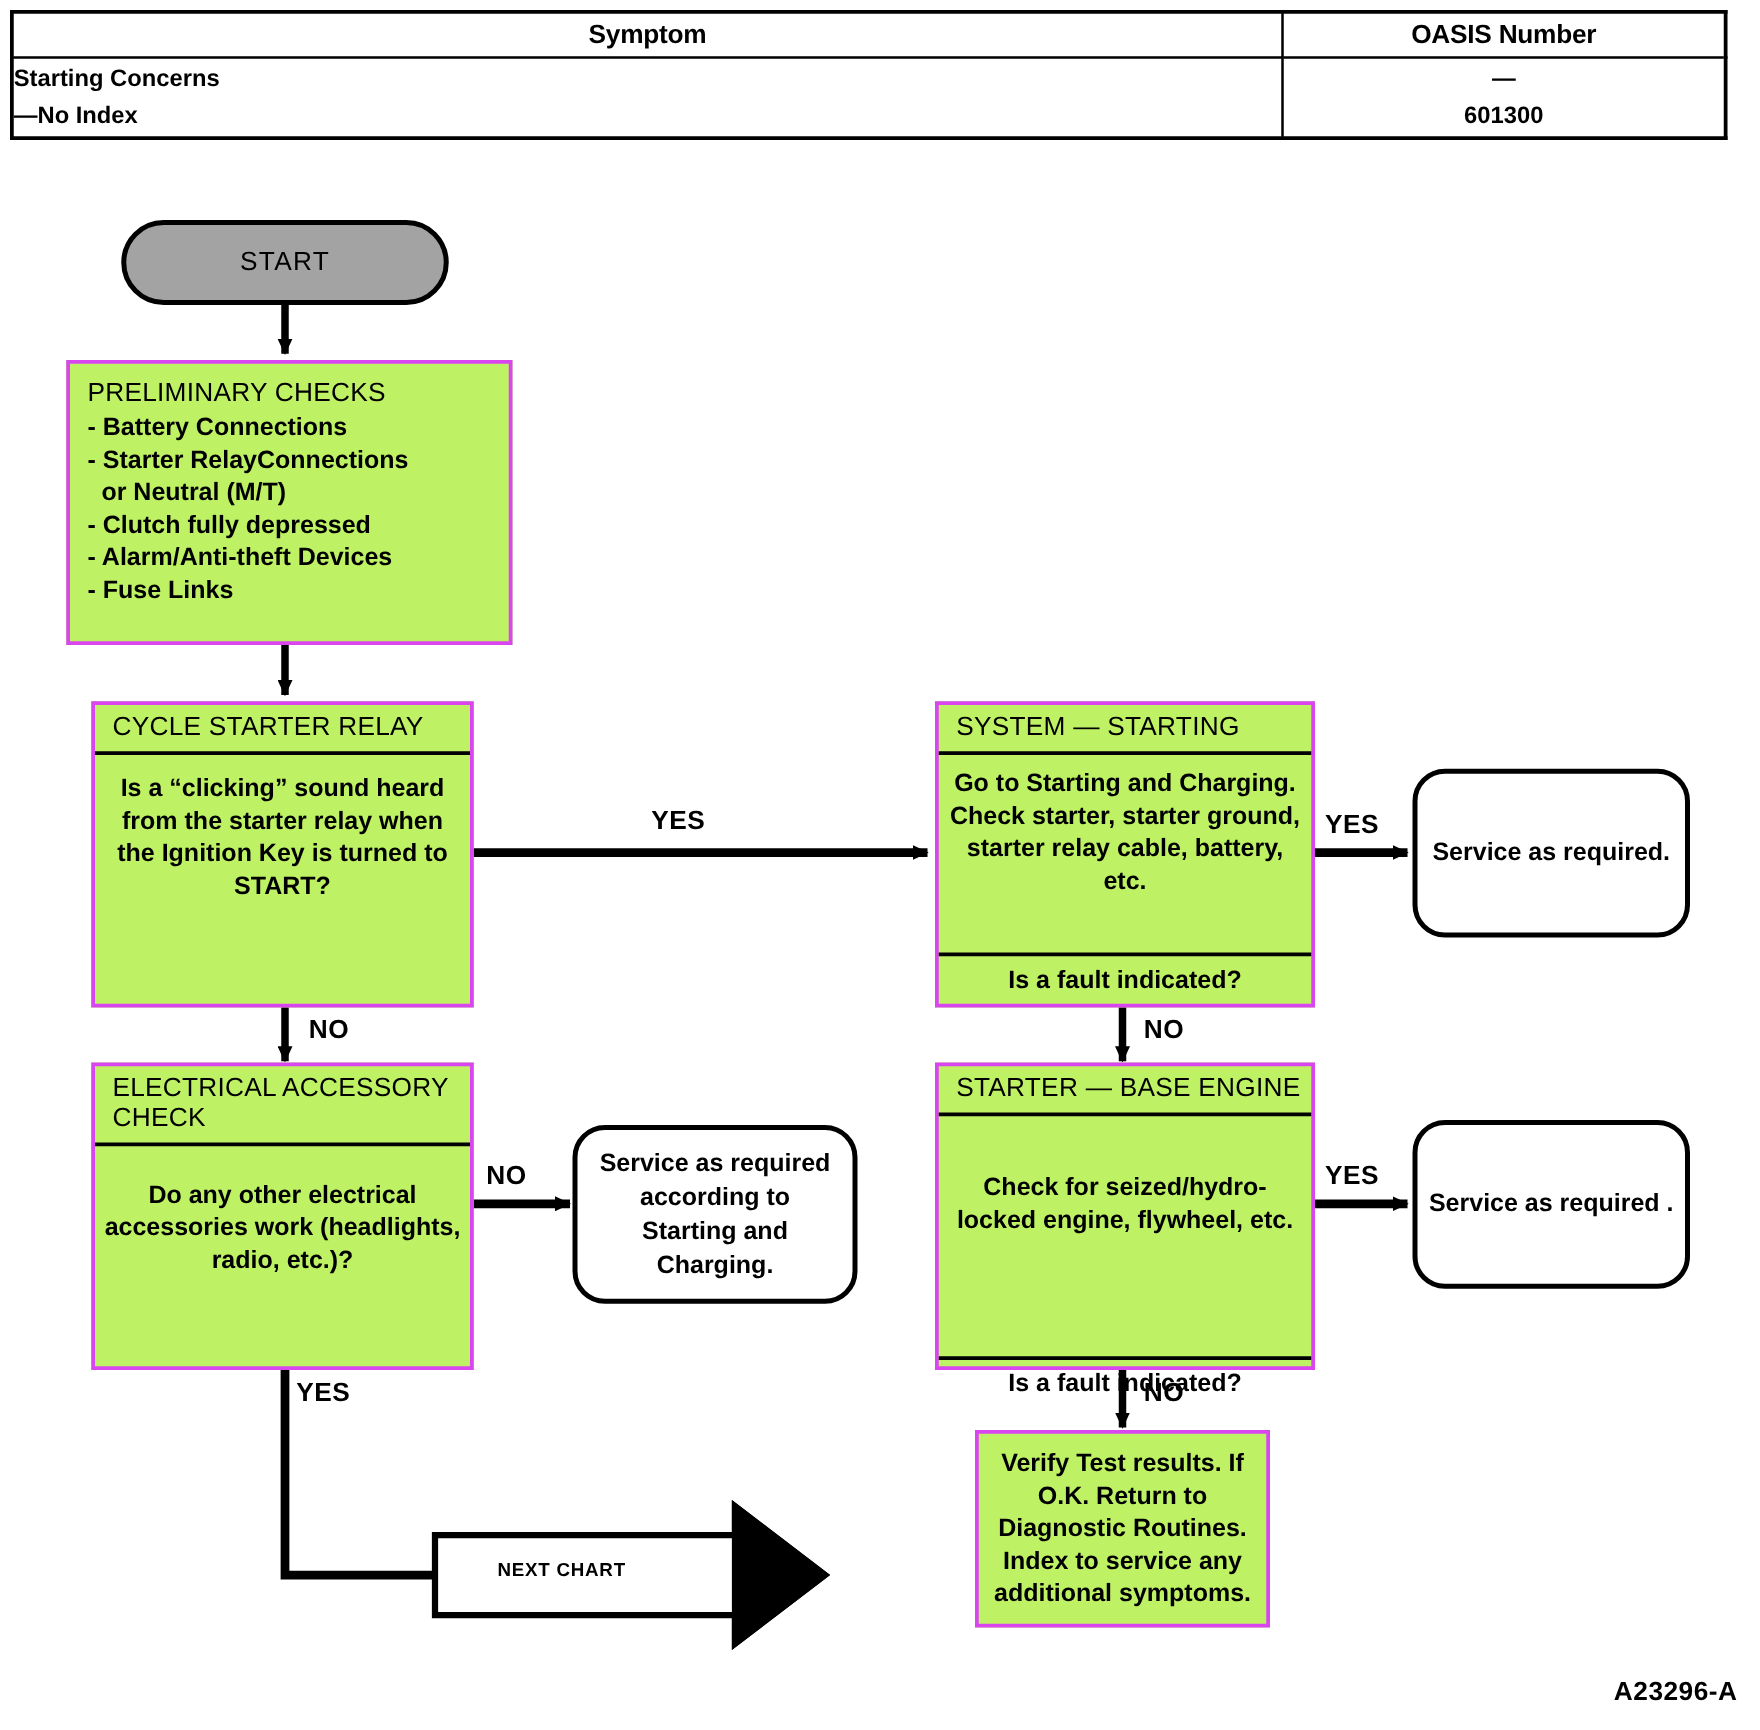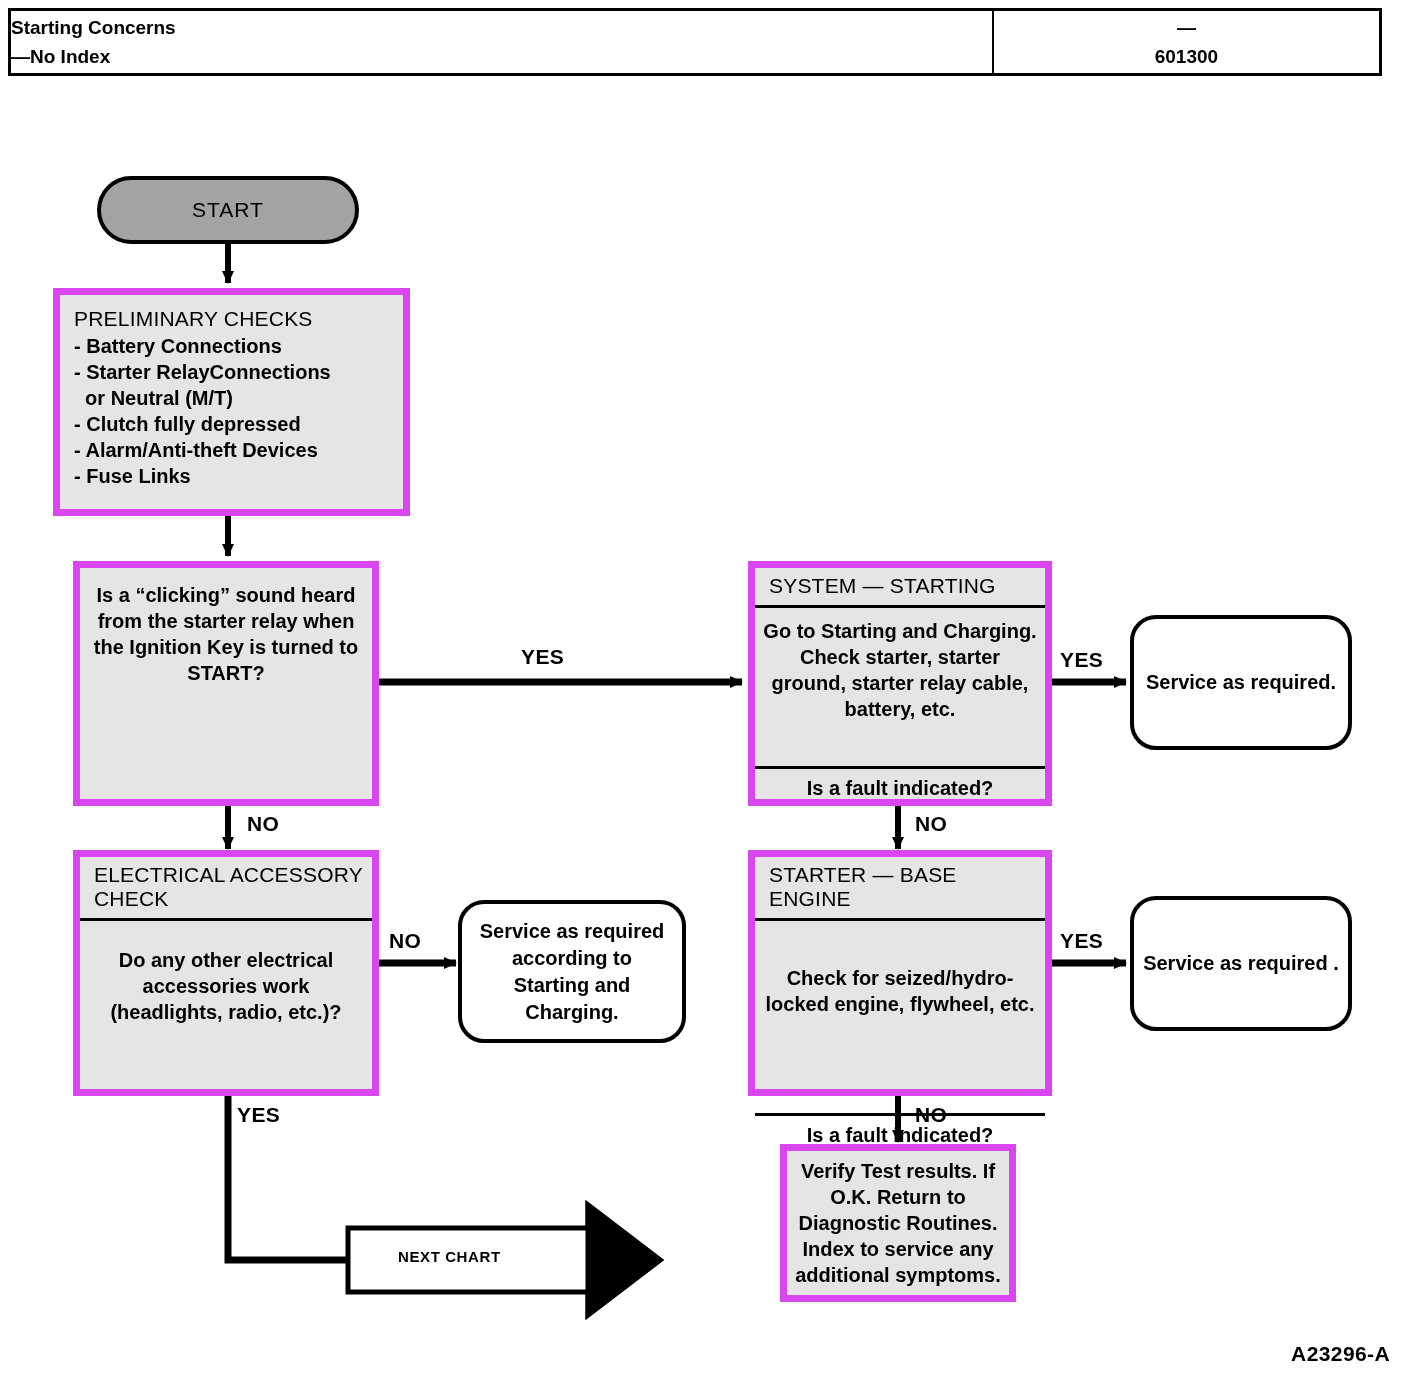--- a/index.html
+++ b/index.html
@@ -58,22 +58,22 @@
     position: absolute;
     left: 0;
     top: 0;
     width: 1408px;
     height: 1384px;
     pointer-events: none;
   }
   .node {
     position: absolute;
     box-sizing: border-box;
-    background: #e5e5e5;
-    border: 7px solid #d946ef;
+    background: #bef264;
+    border: 3px solid #d946ef;
     text-align: center;
   }
   .node-title {
     font-size: 21px;
     font-weight: normal;
     letter-spacing: 0.2px;
     padding: 6px 4px 7px 4px;
     border-bottom: 3px solid #000;
   }
   .node-title.left { text-align: left; padding-left: 14px; }
@@ -150,20 +150,24 @@
     font-size: 21px;
     letter-spacing: 0.2px;
     margin-bottom: 1px;
   }
 </style>
 </head>
 <body>
 
 <table class="sym-table">
   <tbody>
+      <tr>
+    <th>Symptom</th>
+    <th style="width:352px">OASIS Number</th>
+  </tr>
   <tr>
     <td class="sym-cell">
       <div>Starting Concerns</div>
       <div>—No Index</div>
     </td>
     <td class="oasis-cell">
       <div class="oasis-dash">—</div>
       <div>601300</div>
     </td>
   </tr>
@@ -214,20 +218,21 @@
     <div>- Battery Connections</div>
     <div>- Starter RelayConnections</div>
     <div>&nbsp;&nbsp;or Neutral (M/T)</div>
     <div>- Clutch fully depressed</div>
     <div>- Alarm/Anti-theft Devices</div>
     <div>- Fuse Links</div>
   </div>
 </div>
 
 <div class="node" style="left:73px; top:561px; width:306px; height:245px;">
+  <div class="node-title left">CYCLE STARTER RELAY</div>
   <div class="node-body" style="padding-top:14px">Is a “clicking” sound heard from the starter relay when the Ignition Key is turned to START?</div>
 </div>
 
 <div class="node" style="left:73px; top:850px; width:306px; height:246px;">
   <div class="node-title left">ELECTRICAL ACCESSORY CHECK</div>
   <div class="node-body" style="padding-top:26px">Do any other electrical accessories work (headlights, radio, etc.)?</div>
 </div>
 
 <div class="node" style="left:748px; top:561px; width:304px; height:245px;">
   <div class="node-title left">SYSTEM — STARTING</div>

